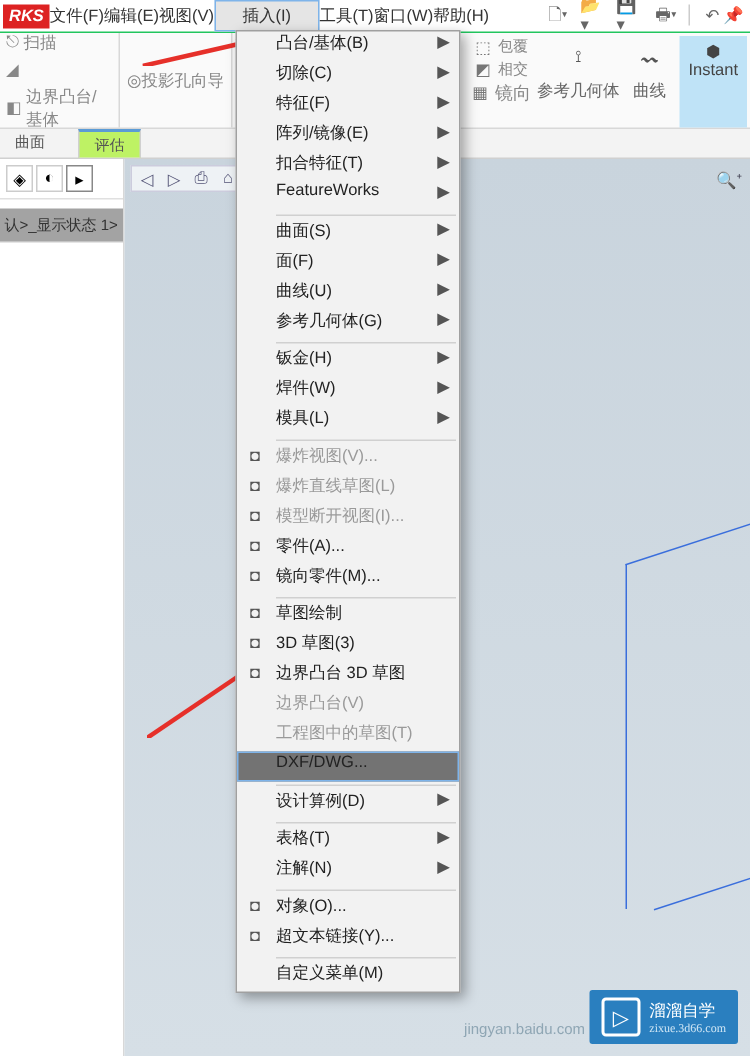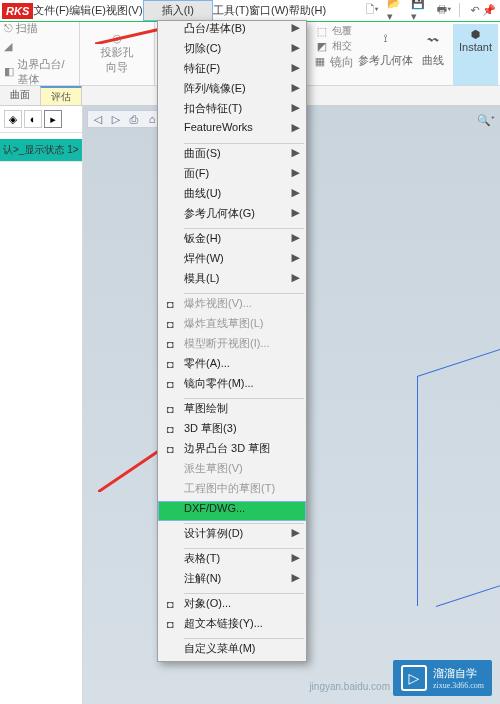--- a/index.html
+++ b/index.html
@@ -7,59 +7,59 @@
 
 .menubar { display: flex; align-items: center; height: 22px; background: #fff; border-bottom: 1px solid #22c55e; padding-left: 2px; }
 .logo { background: #d22; color: #fff; font-style: italic; font-weight: bold; padding: 2px 4px; font-size: 11px; }
 .menubar .menu-item { padding: 3px 0; cursor: pointer; color: #333; }
 .menubar .menu-item.active { background: #e5e5e5; border: 1px solid #7eb4ea; padding: 2px 18px; }
 .menubar .pin { margin-left: auto; margin-right: 4px; color: #555; }
 
 .toolbar-row { display: flex; height: 64px; border-bottom: 1px solid #d8d8d8; background: #fafafa; }
 .tool-left { width: 80px; border-right: 1px solid #d8d8d8; display: flex; flex-direction: column; justify-content: center; padding: 2px; gap: 2px; }
 .tool-left-item { display: flex; align-items: center; gap: 3px; color: #888; font-size: 10px; padding: 1px 2px; }
-.tool-mid { width: 75px; border-right: 1px solid #d8d8d8; display: flex; flex-direction: column; align-items: center; justify-content: center; color: #888; font-size: 10px; }
+.tool-mid { width: 75px; border-right: 1px solid #d8d8d8; display: flex; flex-direction: row; align-items: center; justify-content: center; color: #888; font-size: 10px; }
 .tool-right { flex: 1; position: relative; }
 
 .right-tools { position: absolute; right: 2px; top: 0; display: flex; gap: 4px; align-items: flex-start; height: 100%; padding-top: 2px; }
 .rt-group { display: flex; flex-direction: column; align-items: center; color: #666; font-size: 10px; gap: 1px; }
 .rt-icon-row { display: flex; gap: 2px; }
 .rt-ic { width: 16px; height: 14px; display: flex; align-items: center; justify-content: center; color: #777; }
 .rt-big { width: 32px; height: 28px; display: flex; align-items: center; justify-content: center; color: #555; }
 .instant { background: #bfe3f7; height: 100%; padding: 4px 6px 0 6px; color: #444; text-align: center; }
 
 .doc-icons { position: absolute; left: 363px; top: 2px; display: flex; gap: 6px; align-items: center; }
 .doc-icon { width: 18px; height: 16px; display: flex; align-items: center; justify-content: center; color: #666; }
 .doc-sep { width: 1px; height: 14px; background: #ccc; }
 
 .tabbar { display: flex; height: 20px; background: #f3f3f3; border-bottom: 1px solid #d0d0d0; }
 .tab { padding: 2px 10px; color: #555; font-size: 10px; }
-.tab.active { background: #fef9c3; border-top: 2px solid #5b9bd5; border-left: 1px solid #d0d0d0; border-right: 1px solid #d0d0d0; }
+.tab.active { background: #bef264; border-top: 2px solid #5b9bd5; border-left: 1px solid #d0d0d0; border-right: 1px solid #d0d0d0; margin-left: 12px; }
 
 .workspace { display: flex; height: 598px; }
 .side { width: 83px; background: #fff; border-right: 1px solid #d8d8d8; }
 .side-icons { display: flex; gap: 2px; padding: 4px; border-bottom: 1px solid #e0e0e0; }
 .side-ic { width: 18px; height: 18px; border: 1px solid #ccc; display: flex; align-items: center; justify-content: center; }
-.side-text { padding: 4px 3px 4px 3px; font-size: 10px; color: #333; border-bottom: 1px solid #e5e5e5; white-space: nowrap; background: #14b8a6; overflow: hidden; }
+.side-text { padding: 4px 3px 4px 3px; font-size: 10px; color: #333; border-bottom: 1px solid #e5e5e5; white-space: nowrap; background: #a3a3a3; overflow: hidden; }
 
 .canvas { flex: 1; background: linear-gradient(#c9d4dd, #d6dfe6); position: relative; overflow: hidden; }
 .bc { position: absolute; left: 4px; top: 4px; display: flex; align-items: center; gap: 2px; background: #eef2f5; border: 1px solid #ccd; padding: 1px 2px; }
 .bc-btn { width: 16px; height: 14px; display: flex; align-items: center; justify-content: center; color: #557; }
 .search { position: absolute; right: 4px; top: 4px; width: 20px; height: 18px; display: flex; align-items: center; justify-content: center; color: #445; }
 
 .sketch-line { position: absolute; background: #3a6edc; }
 .l1 { left: 334px; top: 270px; width: 200px; height: 1px; transform: rotate(-18deg); transform-origin: left; }
 .l2 { left: 353px; top: 500px; width: 200px; height: 1px; transform: rotate(-18deg); transform-origin: left; }
 .l3 { left: 334px; top: 270px; width: 1px; height: 230px; }
 
 .dropdown { position: absolute; left: 157px; top: 20px; width: 150px; background: #f2f2f2; border: 1px solid #a0a0a0; box-shadow: 3px 3px 8px rgba(0,0,0,.35); z-index: 50; }
 .dd-item { display: flex; align-items: flex-start; height: 20px; padding: 0 6px 0 26px; color: #222; position: relative; }
 .dd-item .arrow { margin-left: auto; color: #555; }
 .dd-item.disabled { color: #9a9a9a; }
-.dd-item.highlight { background: #22c55e; border: 1px solid #7eb4ea; height: 20px; padding-left: 25px; padding-right: 5px; }
+.dd-item.highlight { background: #737373; border: 1px solid #7eb4ea; height: 20px; padding-left: 25px; padding-right: 5px; }
 .dd-sep { height: 1px; background: #d0d0d0; margin: 2px 2px 2px 26px; }
 .dd-ic { position: absolute; left: 4px; width: 16px; height: 16px; display: flex; align-items: center; justify-content: center; color: #555; }
 
 .arrow-red { position: absolute; pointer-events: none; }
 .a1 { left: 95px; top: 26px; width: 78px; height: 18px; }
 .a2 { left: 98px; top: 440px; width: 78px; height: 52px; }
 
 .watermark { position: absolute; right: 8px; bottom: 8px; display: flex; align-items: center; gap: 6px; background: #2a7fbf; color: #fff; padding: 5px 8px; border-radius: 2px; font-size: 13px; }
 .watermark .logo-box { width: 26px; height: 26px; border: 2px solid #fff; border-radius: 3px; display: flex; align-items: center; justify-content: center; font-size: 14px; }
 .watermark .sub { font-size: 8px; display: block; color: #cfe6f5; font-family: Liberation Serif, serif; }
@@ -255,21 +255,21 @@
     </div>
     <div class="dd-item">
       <span class="dd-ic">◘</span>
       <span>3D 草图(3)</span>
     </div>
     <div class="dd-item">
       <span class="dd-ic">◘</span>
       <span>边界凸台 3D 草图</span>
     </div>
     <div class="dd-item disabled">
-      <span>派生草图(V)</span>
+      <span>边界凸台(V)</span>
     </div>
     <div class="dd-item disabled">
       <span>工程图中的草图(T)</span>
     </div>
     <div class="dd-item highlight">
       <span>DXF/DWG...</span>
     </div>
     <div class="dd-sep"></div>
     <div class="dd-item">
       <span>设计算例(D)</span>

